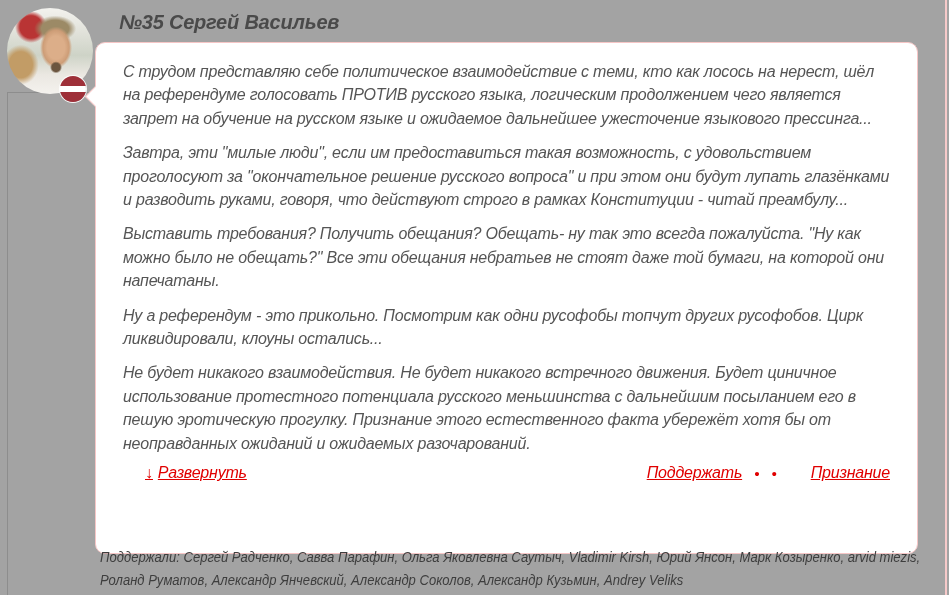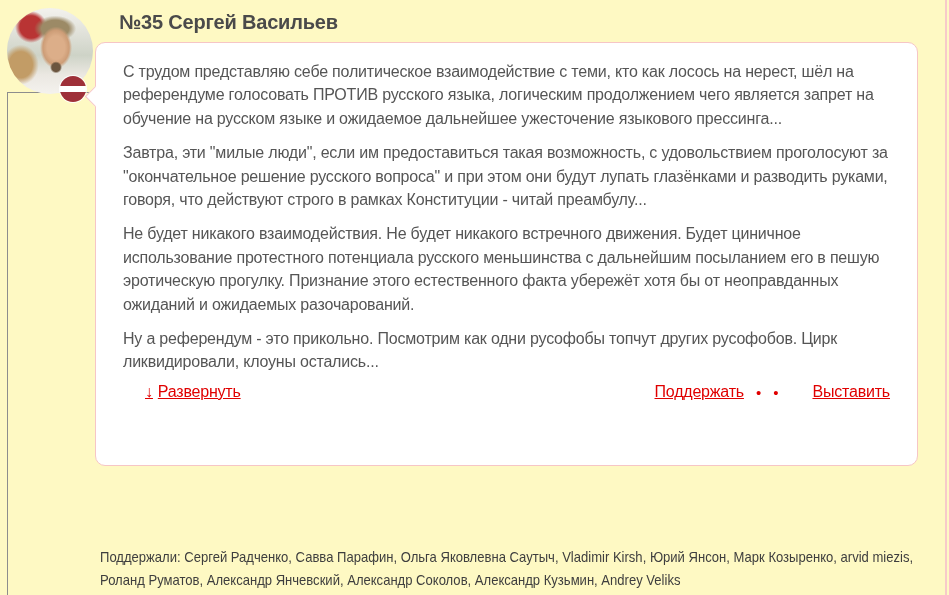--- a/index.html
+++ b/index.html
@@ -1,16 +1,16 @@
 <!DOCTYPE html>
 <html><head>
 <meta charset="utf-8">
 <style>
   html,body{margin:0;padding:0;background:#fff;font-family:"Liberation Sans",sans-serif;}
-  .stage{position:relative;width:949px;height:595px;background:#fef9c3;overflow:hidden;}
+  .stage{position:relative;width:949px;height:595px;background:#a3a3a3;overflow:hidden;font-style:italic;}
 
   
   .page-edge{position:absolute;left:945px;top:0;width:2px;height:595px;background:#f7caca;}
 
   
   .thread-frame{position:absolute;left:7px;top:92px;width:86px;height:503px;
     border-left:1.5px solid #8d8d8d;border-top:1.5px solid #8d8d8d;z-index:1;}
 
   
   .avatar-wrap{position:absolute;left:7px;top:8px;width:86px;height:86px;z-index:3;cursor:pointer;}
@@ -26,21 +26,21 @@
     background:linear-gradient(to bottom,#9e3039 0 38%,#ffffff 38% 62%,#9e3039 62% 100%);
     box-shadow:0 0 0 1px rgba(255,255,255,.9);}
 
   
   .author{position:absolute;left:119px;top:11px;font-size:20px;font-weight:bold;
     color:#4a4a4a;letter-spacing:-0.2px;z-index:4;}
   .datetime{position:absolute;right:34px;top:13px;font-size:19px;color:#4a4a4a;z-index:4;}
   .datetime .time{margin-left:9px;}
 
   
-  .bubble{position:absolute;left:95px;top:42px;width:823px;height:424px;box-sizing:border-box;
+  .bubble{position:absolute;left:95px;top:42px;width:823px;height:512px;box-sizing:border-box;
     background:#fff;border:1px solid #f6c6c6;border-radius:10px;padding:17px 27px 12px 27px;z-index:2;}
   .bubble-pointer{position:absolute;left:-8px;top:46px;width:14px;height:14px;background:#fff;
     border-left:1px solid #f6c6c6;border-bottom:1px solid #f6c6c6;transform:rotate(45deg);}
   .bubble p{margin:0 0 11px 0;font-size:16px;line-height:23.4px;color:#555555;letter-spacing:-0.2px;}
   .bubble p:last-of-type{margin-bottom:0;}
 
   .bubble-footer{display:flex;justify-content:space-between;align-items:baseline;margin-top:9px;}
   a.red-link{color:#e00000;text-decoration:underline;font-size:16px;letter-spacing:-0.2px;cursor:pointer;margin-left:22px;}
   .expand-link .arrow{text-decoration:underline;margin-right:5px;}
   .actions{display:flex;align-items:flex-end;gap:12px;}
@@ -65,32 +65,33 @@
   </div>
 
   <div class="author">№35 Сергей Васильев</div>
 
 
   <div class="bubble">
     <div class="bubble-pointer"></div>
 
     <p>С трудом представляю себе политическое взаимодействие с теми, кто как лосось на нерест, шёл на референдуме голосовать ПРОТИВ русского языка, логическим продолжением чего является запрет на обучение на русском языке и ожидаемое дальнейшее ужесточение языкового прессинга...</p>
     <p>Завтра, эти "милые люди", если им предоставиться такая возможность, с удовольствием проголосуют за "окончательное решение русского вопроса" и при этом они будут лупать глазёнками и разводить руками, говоря, что действуют строго в рамках Конституции - читай преамбулу...</p>
+    <p>Выставить требования? Получить обещания? Обещать- ну так это всегда пожалуйста. "Ну как можно было не обещать?" Все эти обещания небратьев не стоят даже той бумаги, на которой они напечатаны.</p>
+    <p>Ну а референдум - это прикольно. Посмотрим как одни русофобы топчут других русофобов. Цирк ликвидировали, клоуны остались...</p>
     <p>Не будет никакого взаимодействия. Не будет никакого встречного движения. Будет циничное использование протестного потенциала русского меньшинства с дальнейшим посыланием его в пешую эротическую прогулку. Признание этого естественного факта убережёт хотя бы от неоправданных ожиданий и ожидаемых разочарований.</p>
-    <p>Ну а референдум - это прикольно. Посмотрим как одни русофобы топчут других русофобов. Цирк ликвидировали, клоуны остались...</p>
 
     <div class="bubble-footer">
       <a class="red-link expand-link">
         <span class="arrow">↓</span><span>Развернуть</span>
       </a>
       <div class="actions">
         <a class="red-link">Поддержать</a>
         <span class="sep">•</span>
         <span class="sep">•</span>
-        <a class="red-link">Выставить</a>
+        <a class="red-link">Признание</a>
       </div>
     </div>
   </div>
 
   <div class="supporters">
     <span>Поддержали:</span><span> Сергей Радченко, Савва Парафин, Ольга Яковлевна Саутыч, Vladimir Kirsh, Юрий Янсон, Марк Козыренко, arvid miezis, Роланд Руматов, Александр Янчевский, Александр Соколов, Александр Кузьмин, Andrey Veliks</span>
   </div>
 
 </div>
 

